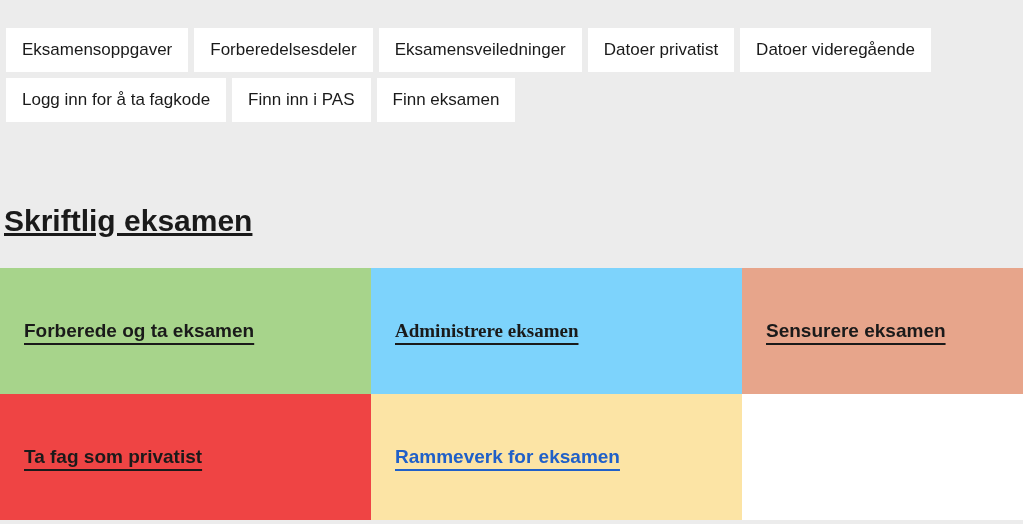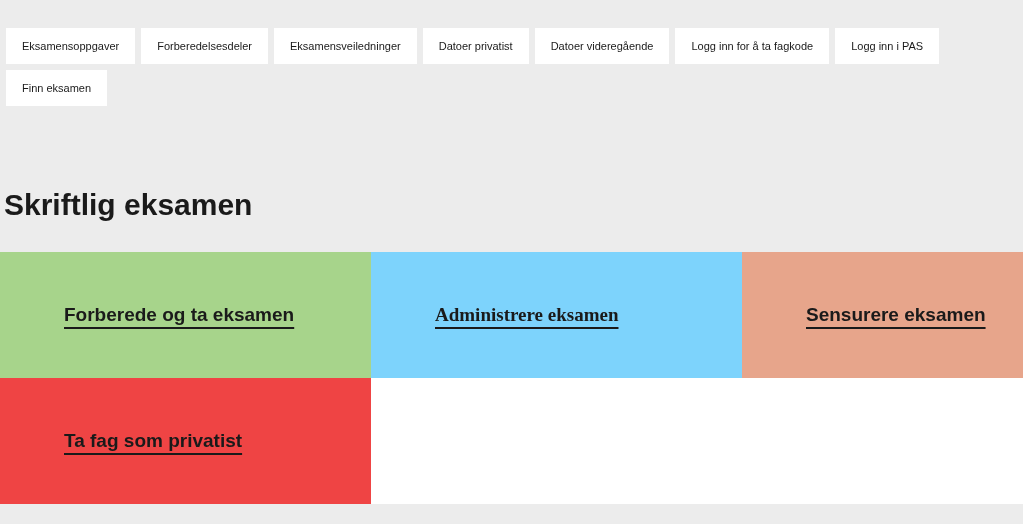--- a/index.html
+++ b/index.html
@@ -16,44 +16,45 @@
     }
     .chip-bar {
       padding: 28px 6px 22px 6px;
       display: flex;
       flex-wrap: wrap;
       gap: 6px 6px;
     }
     .chip {
       background: #ffffff;
       color: #1a1a1a;
-      font-size: 11px;
+      font-size: 17px;
       padding: 12px 16px;
       border: none;
       cursor: pointer;
       white-space: nowrap;
     }
     .page-title {
       font-size: 30px;
       font-weight: 700;
       color: #1a1a1a;
       margin: 60px 0 30px 0;
       padding-left: 4px;
+      text-decoration: underline;
     }
     .tile-grid {
       display: grid;
       grid-template-columns: repeat(3, 371px);
       grid-auto-rows: 126px;
       width: 1113px;
       background: #ffffff;
     }
     .tile {
       display: flex;
       align-items: center;
-      padding-left: 64px;
+      padding-left: 24px;
       cursor: pointer;
     }
     .tile.green   { background: #a7d48b; }
     .tile.purple  { background: #7dd3fc; font-family: Liberation Serif, serif; }
     .tile.salmon  { background: #e7a58b; }
     .tile.blue    { background: #ef4444; }
     .tile.yellow  { background: #fce4a5; }
     .tile.white   { background: #ffffff; cursor: default; }
     .tile-label {
       font-size: 19px;
@@ -70,33 +71,36 @@
 </head>
 <body>
 
 <div class="chip-bar">
   <button class="chip">Eksamensoppgaver</button>
   <button class="chip">Forberedelsesdeler</button>
   <button class="chip">Eksamensveiledninger</button>
   <button class="chip">Datoer privatist</button>
   <button class="chip">Datoer videregående</button>
   <button class="chip">Logg inn for å ta fagkode</button>
-  <button class="chip">Logg inn i PAS</button>
+  <button class="chip">Finn inn i PAS</button>
   <button class="chip">Finn eksamen</button>
 </div>
 
 <h1 class="page-title">Skriftlig eksamen</h1>
 
 <div class="tile-grid">
   <a class="tile green">
     <span class="tile-label">Forberede og ta eksamen</span>
   </a>
   <a class="tile purple">
     <span class="tile-label">Administrere eksamen</span>
   </a>
   <a class="tile salmon">
     <span class="tile-label">Sensurere eksamen</span>
   </a>
   <a class="tile blue">
     <span class="tile-label">Ta fag som privatist</span>
   </a>
+  <a class="tile yellow">
+    <span class="tile-label">Rammeverk for eksamen</span>
+  </a>
   <div class="tile white"></div>
 </div>
 
 </body></html>

